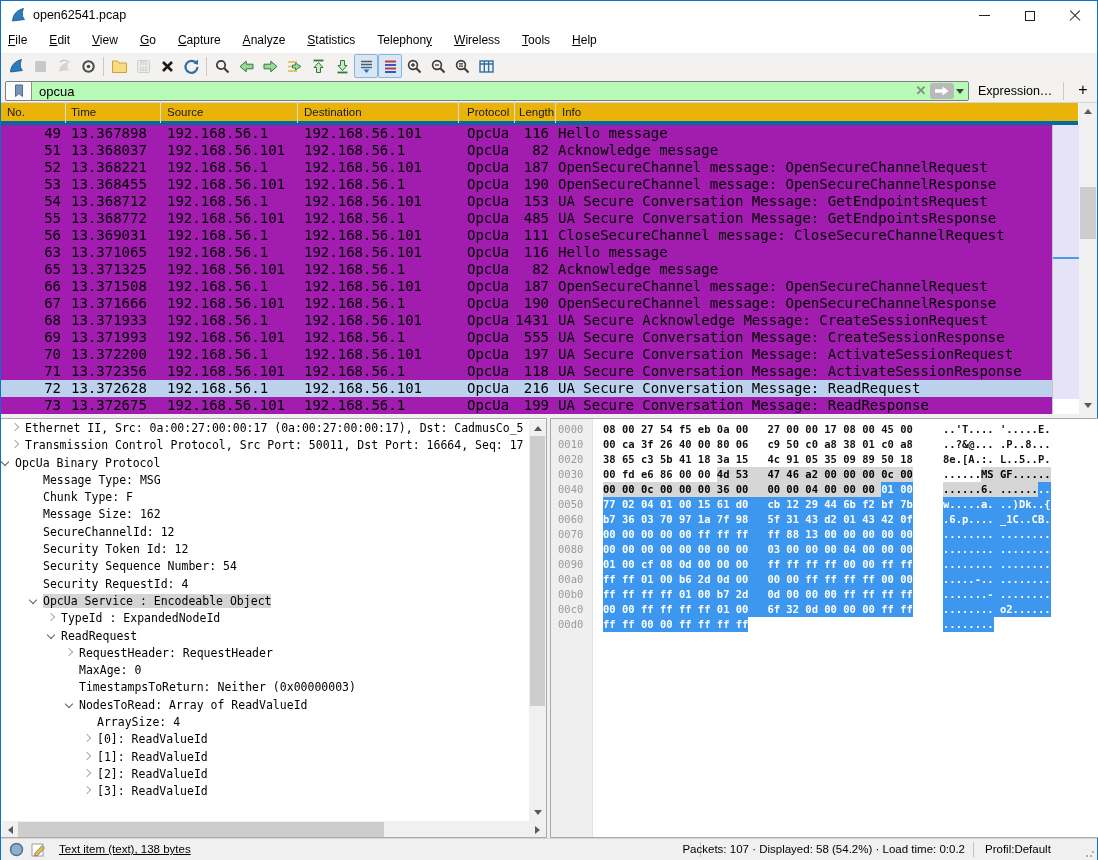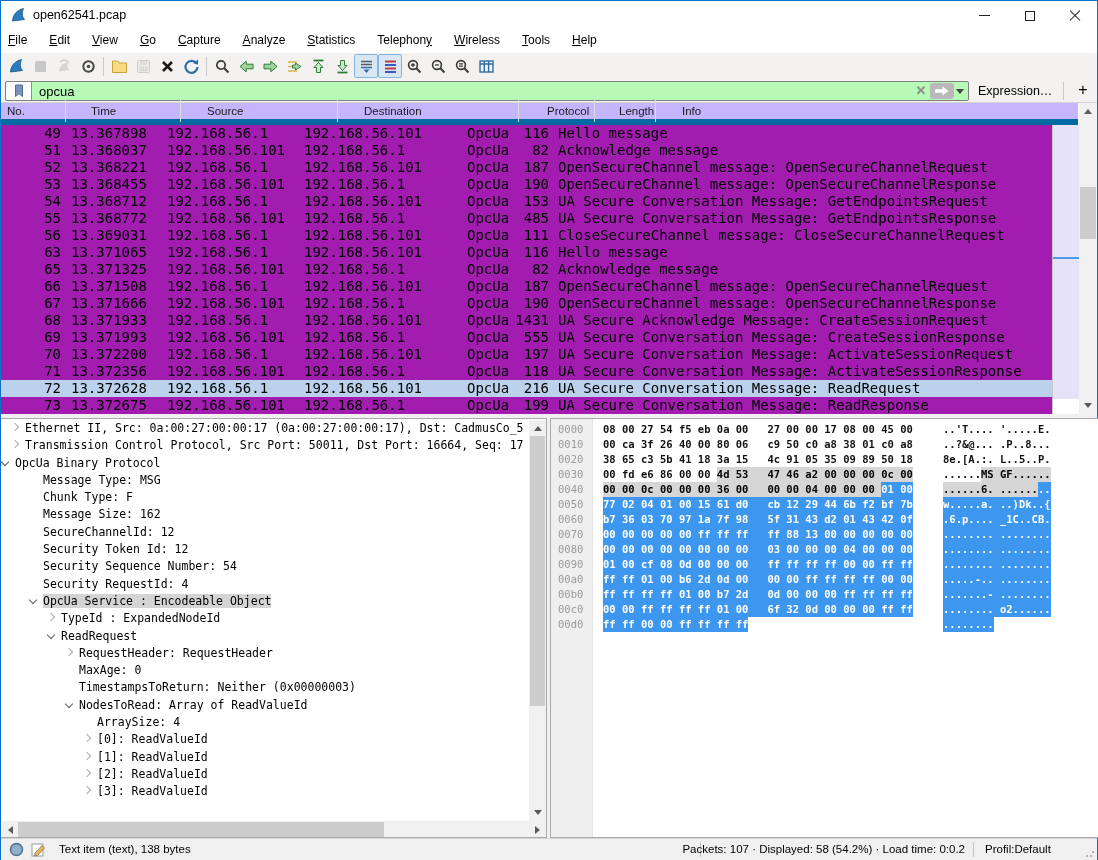--- a/index.html
+++ b/index.html
@@ -32,21 +32,21 @@
 .finput{position:absolute;left:4px;top:2px;width:964px;height:20px;background:#B7FBB7;border:1px solid #7F7F7F;border-radius:2px;}
 .fbookmark{position:absolute;left:0;top:0;width:26px;height:18px;background:#FCFCFC;border-right:1px solid #8F8F8F;border-radius:2px 0 0 2px;display:flex;align-items:center;justify-content:center;}
 .ftext{position:absolute;left:33px;top:2px;font-size:13px;color:#000;}
 .fclear{position:absolute;right:40px;top:2px;width:14px;height:14px;color:#8a8a8a;font-size:13px;font-weight:bold;line-height:14px;text-align:center;}
 .fapply{position:absolute;right:14px;top:1px;width:24px;height:16px;background:#B9B9B9;border-radius:3px;display:flex;align-items:center;justify-content:center;}
 .fcaret{position:absolute;right:4px;top:7px;width:0;height:0;border-left:4px solid transparent;border-right:4px solid transparent;border-top:5px solid #444;}
 .fexpr{position:absolute;left:977px;top:5px;font-size:12.5px;color:#000;}
 .fsep{position:absolute;left:1062px;top:3px;width:1px;height:18px;background:#C9C9C9;}
 .fplus{position:absolute;left:1072px;top:1px;width:20px;height:20px;font-size:16px;text-align:center;line-height:20px;color:#000;}
 
-.plheader{position:absolute;left:0;top:102px;width:1077px;height:22px;background:#c4b5fd;border-bottom:6px solid #0369a1;display:flex;font-size:11.5px;color:#1a1a1a;align-items:center;gap:20px;}
+.plheader{position:absolute;left:0;top:102px;width:1077px;height:22px;background:#eab308;border-bottom:4px solid #0369a1;display:flex;font-size:11.5px;color:#1a1a1a;align-items:center;}
 .hc{height:22px;line-height:22px;border-right:1px solid #DCDCDC;overflow:hidden;flex-shrink:0;}
 .hc.c0{width:65px;padding-left:6px;}
 .hc.c1{width:95px;padding-left:5px;}
 .hc.c2{width:137px;padding-left:6px;}
 .hc.c3{width:161px;padding-left:6px;}
 .hc.c4{width:56px;padding-left:8px;}
 .hc.c5{width:41px;padding-left:4px;}
 .hc.c6{flex:1;padding-left:6px;border-right:none;}
 
 .plrows{position:absolute;left:0;top:124px;width:1051px;height:289px;overflow:hidden;}
@@ -97,21 +97,21 @@
 .hexrow{position:relative;height:15px;font-family:"DejaVu Sans Mono",monospace;font-size:10.5px;font-weight:bold;color:#111;white-space:pre;}
 .hexrow span{display:inline-block;height:15px;line-height:15px;}
 .hoff{width:52px;padding-left:7px;color:#9A9A9A;font-weight:normal;}
 .hascii{position:absolute;left:392px;top:0;}
 .hb{background:#3D97EE;color:#fff;}
 .hg{background:#D6D6D6;color:#000;}
 
 .statusbar{position:absolute;left:0;right:0;top:837px;height:22px;background:#F0F0F0;border-top:1px solid #D7D7D7;font-size:11.5px;color:#000;}
 .st-circle{position:absolute;left:8px;top:3px;}
 .st-pencil{position:absolute;left:30px;top:3px;}
-.st-left{position:absolute;left:58px;top:4px;}
+.st-left{position:absolute;left:58px;top:4px;text-decoration:underline;}
 .st-sep1{position:absolute;left:699px;top:3px;width:1px;height:15px;background:#C2C2C2;}
 .st-mid{position:absolute;right:132px;top:4px;}
 .st-sep2{position:absolute;left:972px;top:3px;width:1px;height:15px;background:#C2C2C2;}
 .st-right{position:absolute;left:984px;top:4px;}
 .grip{position:absolute;right:2px;bottom:2px;width:10px;height:10px;background:
   radial-gradient(circle at 2px 8px,#b0b0b0 1px,transparent 1.2px),
   radial-gradient(circle at 6px 8px,#b0b0b0 1px,transparent 1.2px),
   radial-gradient(circle at 8px 4px,#b0b0b0 1px,transparent 1.2px) ;}
 </style>
 </head>

